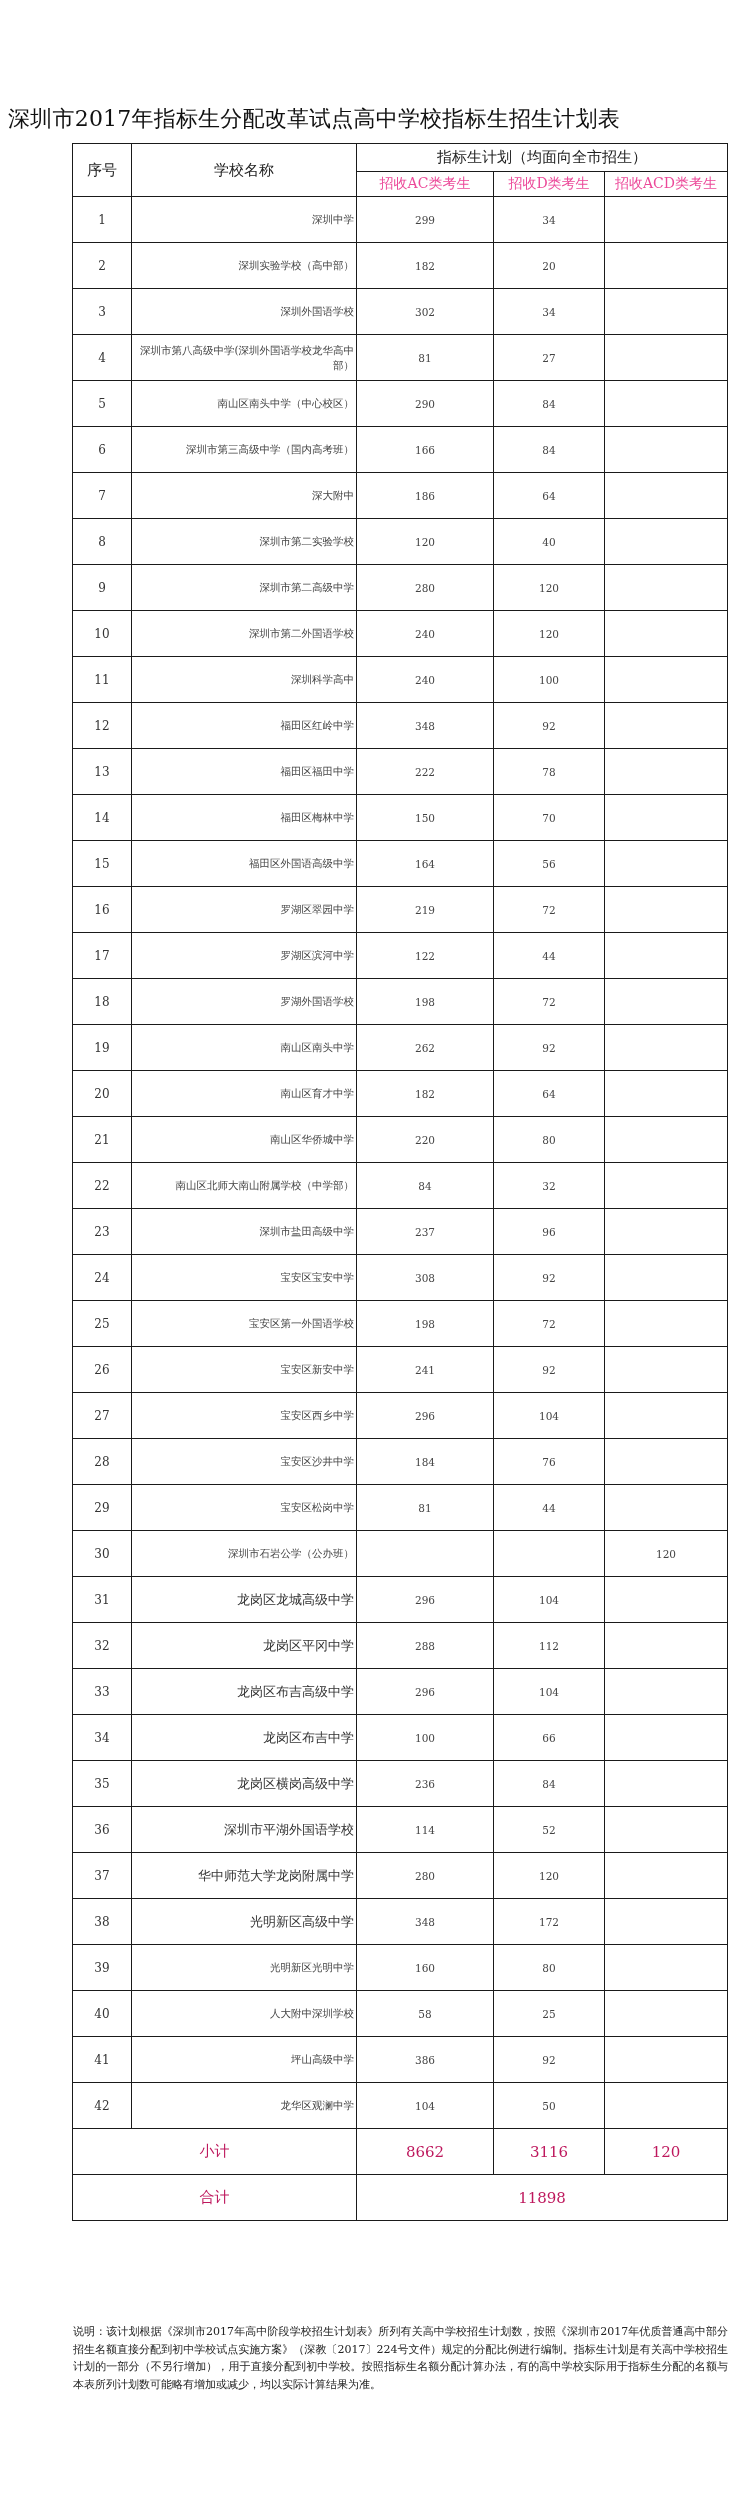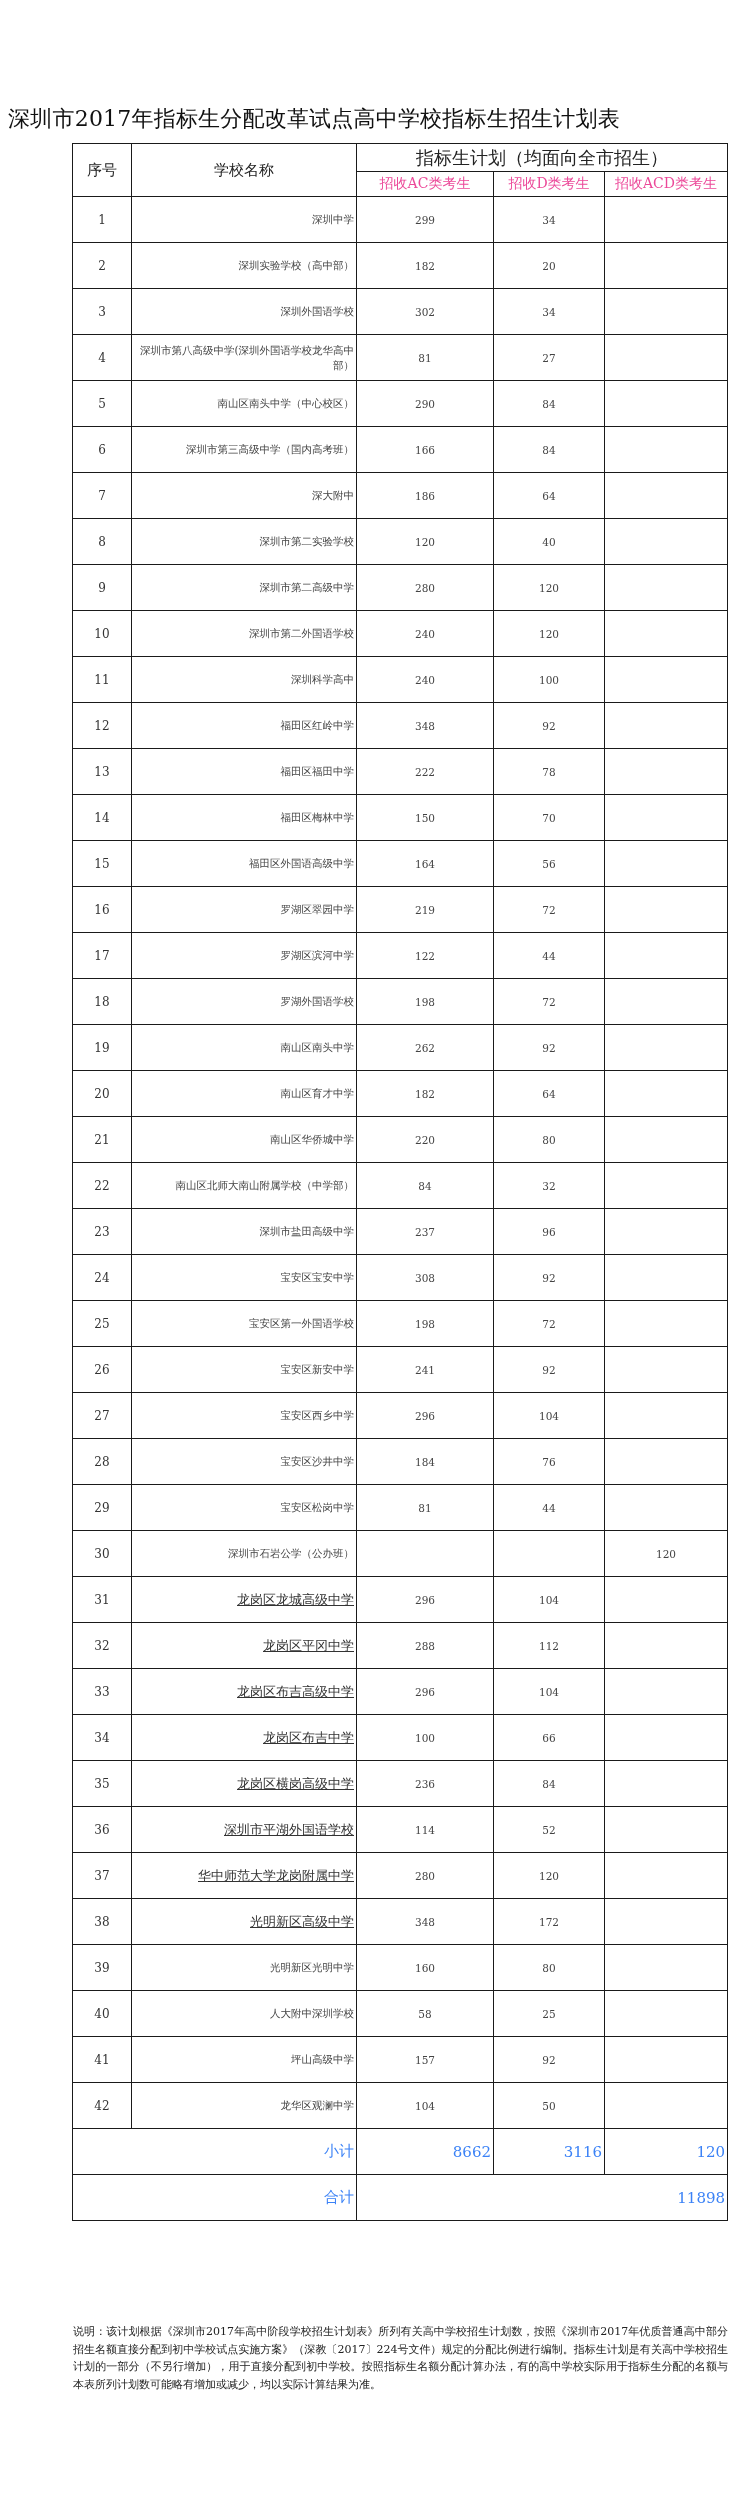--- a/index.html
+++ b/index.html
@@ -20,26 +20,26 @@
     border: 1.5px solid #1a1a1a; text-align: center; vertical-align: middle;
     padding: 0 2px; font-weight: normal;
   }
   col.c-no { width: 59px; }
   col.c-name { width: 225px; }
   col.c-ac { width: 137px; }
   col.c-d { width: 111px; }
   col.c-acd { width: 123px; }
   th.h-top { height: 27px; font-size: 15px; color: #222; }
   th.h-sub { height: 24px; font-size: 14px; color: #ec4899; }
-  th.h-span { font-size: 18px; }
+  th.h-span { font-size: 15px; }
   tr.row td { height: 45px; font-size: 10.5px; color: #444; }
   tr.row td.no { font-size: 12px; color: #333; }
   tr.row td.name { line-height: 15px; text-align: right; }
-  tr.row td.name.big { font-size: 13px; color: #333; text-decoration: underline; }
-  tr.sum td { height: 45px; font-size: 15px; color: #3b82f6; text-align: right; }
+  tr.row td.name.big { font-size: 13px; color: #333; }
+  tr.sum td { height: 45px; font-size: 15px; color: #be185d; }
   .note {
     position: absolute; left: 73px; top: 2323px; width: 655px;
     font-size: 11px; line-height: 17.5px; color: #222; text-align: justify;
   }
 </style>
 </head>
 <body>
 
 <div class="title">深圳市2017年指标生分配改革试点高中学校指标生招生计划表</div>
 
@@ -340,21 +340,21 @@
       <tr class="row">
         <td class="no">40</td>
         <td class="name">人大附中深圳学校</td>
         <td>58</td>
         <td>25</td>
         <td></td>
       </tr>
       <tr class="row">
         <td class="no">41</td>
         <td class="name">坪山高级中学</td>
-        <td>157</td>
+        <td>386</td>
         <td>92</td>
         <td></td>
       </tr>
       <tr class="row">
         <td class="no">42</td>
         <td class="name">龙华区观澜中学</td>
         <td>104</td>
         <td>50</td>
         <td></td>
       </tr>

